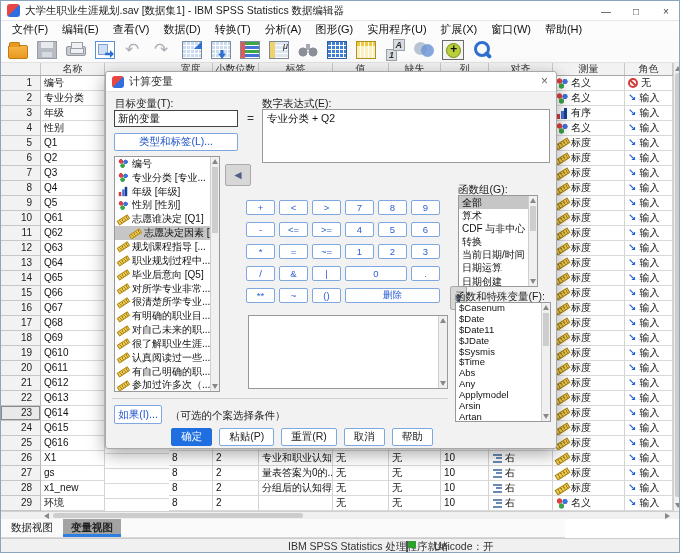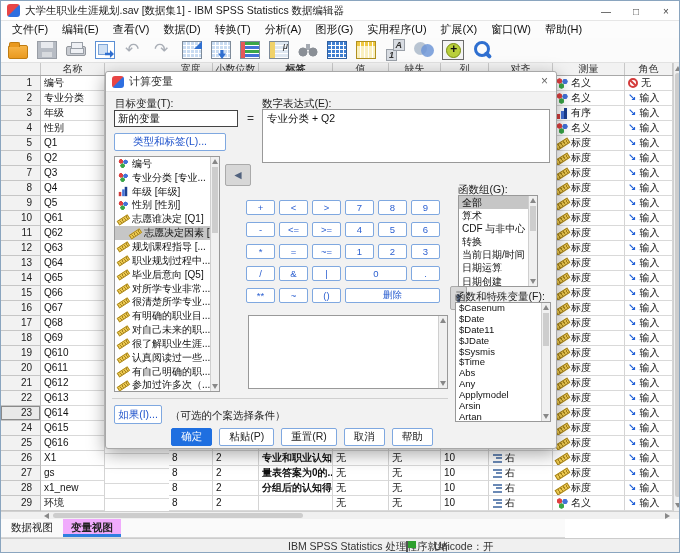--- a/index.html
+++ b/index.html
@@ -55,21 +55,21 @@
 
   
   #grid{position:absolute;left:0;top:62px;width:672px;height:448px;background:#fff;overflow:hidden;}
   .grow{display:flex;height:15px;}
   #ghead{display:flex;height:13px;background:#f2f2f2;border-bottom:1px solid #a8a8a8;}
   .hcell{font-size:10px;color:#333;text-align:center;border-right:1px solid #c8c8c8;overflow:hidden;white-space:nowrap;line-height:12px;background:#f2f2f2;}
   .gcell{font-size:10px;color:#111;border-right:1px solid #d4d4d4;border-bottom:1px solid #d9d9d9;overflow:hidden;white-space:nowrap;line-height:14px;padding-left:3px;display:flex;align-items:center;gap:3px;}
   .rownum{justify-content:flex-end;padding-right:8px;background:#f2f2f2;border-right:1px solid #b8b8b8;border-bottom:1px solid #c6c6c6;color:#222;}
   .rownum.current{background:#e9e9e9;box-shadow:inset 0 0 0 1px #8a8a8a;}
   .c0{width:40px;flex:none;} .c1{width:64px;flex:none;} .c2{width:64px;flex:none;margin-top:32px;} .c3{width:44px;flex:none;}
-  .c4{width:46px;flex:none;} .c5{width:74px;flex:none;font-weight:bold;} .c6{width:56px;flex:none;} .c7{width:52px;flex:none;}
+  .c4{width:46px;flex:none;} .c5{width:74px;flex:none;} .c6{width:56px;flex:none;} .c7{width:52px;flex:none;}
   .c8{width:48px;flex:none;} .c9{width:64px;flex:none;} .c10{width:72px;flex:none;text-align:center;} .c11{width:48px;flex:none;}
 
   
   .mi{display:inline-block;position:relative;flex:none;width:12px;height:11px;}
   .mi.nominal{background:radial-gradient(circle at 3.5px 3px,#e04040 0 2.4px,transparent 2.9px),radial-gradient(circle at 9px 3.5px,#4472d8 0 2.4px,transparent 2.9px),radial-gradient(circle at 5.5px 8px,#3aa648 0 2.4px,transparent 2.9px);}
   .mi.ordinal{background:linear-gradient(#d23c3c,#d23c3c) 1px 6px/3px 5px no-repeat,linear-gradient(#4472d8,#4472d8) 4.5px 3px/3px 8px no-repeat,linear-gradient(#1b3f8f,#1b3f8f) 8px 0px/3px 11px no-repeat;}
   .mi.scale::before{content:"";position:absolute;left:-1px;top:3px;width:13px;height:4px;background:#edc94f;background-image:repeating-linear-gradient(90deg,transparent 0 2px,#a5831f 2px 3px);border:1px solid #a5831f;transform:rotate(-33deg);}
   .ri-input{color:#1f5fd8;font-weight:bold;font-size:10px;flex:none;}
   .ri-none{display:inline-block;flex:none;width:10px;height:10px;border:2px solid #d43c3c;border-radius:50%;position:relative;}
   .ri-none::before{content:"";position:absolute;left:-1px;top:2px;width:8px;height:2px;background:#d43c3c;transform:rotate(45deg);}
@@ -82,38 +82,38 @@
   .tri-up{border-left:3px solid transparent;border-right:3px solid transparent;border-bottom:5px solid #888;}
   .tri-down{border-left:3px solid transparent;border-right:3px solid transparent;border-top:5px solid #888;}
   .tri-left{border-top:3px solid transparent;border-bottom:3px solid transparent;border-right:5px solid #888;}
   .tri-right{border-top:3px solid transparent;border-bottom:3px solid transparent;border-left:5px solid #888;}
   #hscroll{position:absolute;left:0px;top:510px;width:680px;height:8px;background:#f0f0f0;border-top:1px solid #d0d0d0;}
   #hthumb{position:absolute;top:1px;bottom:1px;left:52px;width:250px;background:#cdcdcd;border-radius:3px;}
 
   
   #tabs{position:absolute;left:0;top:518px;width:564px;height:19px;background:#fafafa;display:flex;align-items:stretch;gap:2px;padding-left:2px;border-bottom:1px solid #d8d8d8;}
   .tab{font-size:10.5px;color:#222;padding:2px 8px 0 8px;white-space:nowrap;}
-  .tab.active{background:#f0abfc;border-bottom:3px solid #2f7fe0;font-weight:bold;}
+  .tab.active{background:#a3a3a3;border-bottom:3px solid #2f7fe0;font-weight:bold;}
 
   
   #statusbar{position:absolute;left:0;top:537px;width:680px;height:16px;background:#f0f0f0;border-top:1px solid #cccccc;}
   #statusready{position:absolute;left:287px;top:1px;font-size:10.5px;color:#333;white-space:nowrap;}
   #procflag{position:absolute;left:405px;top:2px;width:10px;height:11px;background:linear-gradient(#2ea02e,#2ea02e) 2px 0/8px 7px no-repeat,linear-gradient(#555,#555) 0 0/2px 11px no-repeat;}
   #statusunicode{position:absolute;left:433px;top:1px;font-size:10.5px;color:#333;white-space:nowrap;}
 
   
   #dialog{position:absolute;left:104px;top:70px;width:452px;height:378px;background:#f2f2f2;border:1px solid #a8a8a8;border-radius:3px;box-shadow:0 5px 18px rgba(0,0,0,.35);}
   #dtitle{position:absolute;left:0;top:0;right:0;height:20px;background:#fff;border-bottom:1px solid #e4e4e4;border-radius:3px 3px 0 0;display:flex;align-items:center;}
   #dicon{width:12px;height:12px;margin:0 5px 0 6px;border-radius:3px;background:linear-gradient(135deg,#e84545 46%,#2e6fe0 54%);}
   #dtext{font-size:11px;color:#333;}
   #dclose{position:absolute;right:8px;top:2px;font-size:12px;color:#666;}
   .dlabel{position:absolute;font-size:10.5px;color:#222;white-space:nowrap;}
   #target-input{position:absolute;left:8px;top:38px;width:124px;height:17px;border:1px solid #444;background:#fff;font-size:10.5px;padding:0 3px;color:#111;}
   .bluebtn{background:#fff;border:1px solid #7fa8e0;border-radius:2px;color:#2255cc;font-size:10.5px;display:flex;align-items:center;justify-content:center;white-space:nowrap;}
-  #typelabel-btn{position:absolute;left:8px;top:61px;width:112px;height:18px;}
+  #typelabel-btn{position:absolute;left:8px;top:61px;width:124px;height:18px;}
   #varlist{position:absolute;left:8px;top:84px;width:106px;height:236px;background:#fff;border:1px solid #999;overflow:hidden;}
   .vitem{height:13.85px;display:flex;align-items:center;gap:3px;padding-left:2px;font-size:10px;color:#111;white-space:nowrap;overflow:hidden;}
   .vitem .mi{transform:scale(.85);}
   .vitem.sel{background:#c6c6c6;padding-left:14px;}
   .listsb{position:absolute;right:0;top:0;bottom:0;width:9px;background:#f0f0f0;border-left:1px solid #cfcfcf;}
   .listsb .tri-up{position:absolute;left:1px;top:2px;}
   .listsb .tri-down{position:absolute;left:1px;bottom:2px;}
   .listsb .lthumb{position:absolute;left:1px;right:1px;top:10px;height:28%;background:#cdcdcd;}
   #eqsign{position:absolute;left:141px;top:39px;font-size:12px;color:#333;}
   #exprbox{position:absolute;left:156px;top:37px;width:288px;height:54px;background:#fff;border:1px solid #999;font-size:10.5px;color:#111;padding:2px 4px;white-space:pre-wrap;}

